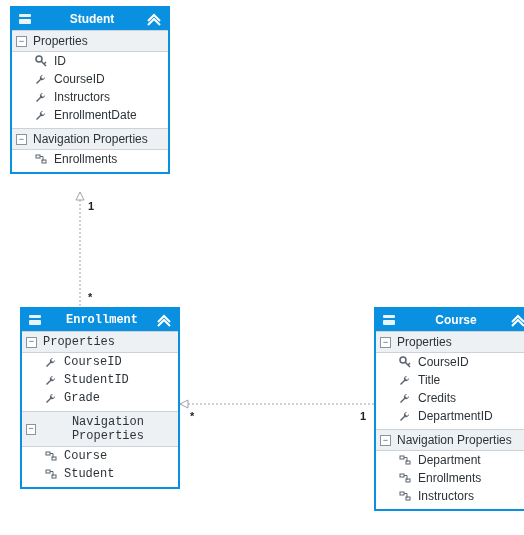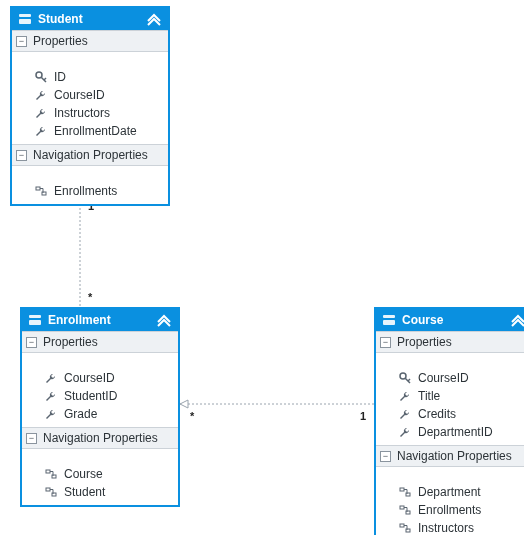--- a/index.html
+++ b/index.html
@@ -16,20 +16,21 @@
   .canvas {
     position: relative;
     width: 524px;
     height: 535px;
   }
   .entity {
     position: absolute;
     border: 2px solid #0a90e0;
     background: #fff;
     width: 160px;
+    text-align: center;
   }
   .entity-header {
     background: #0a90e0;
     color: #fff;
     font-weight: 600;
     padding: 4px 6px;
     display: flex;
     align-items: center;
   }
   .hdr-icon {
@@ -55,21 +56,21 @@
   }
   .sec-toggle {
     width: 11px; height: 11px;
     border: 1px solid #8a949e;
     background: #fff;
     display: inline-flex; align-items: center; justify-content: center;
     margin-right: 6px;
     font-size: 9px; line-height: 1; color: #4a535c;
     cursor: pointer;
   }
-  .section-body { padding: 16px 0 4px 0; border-radius: 16px; }
+  .section-body { padding: 0 0 4px 0; border-radius: 16px; }
   .prop-row {
     display: flex; align-items: center;
     padding: 2px 6px 2px 22px;
     color: #2c3338;
   }
   .prop-icon {
     width: 14px; height: 14px; margin-right: 6px;
     display: inline-flex; align-items: center; justify-content: center;
   }
   .prop-icon svg { width: 12px; height: 12px; }
@@ -172,21 +173,21 @@
               <rect x="1" y="2" width="4" height="3" fill="none" stroke="#5a6570"></rect>
               <rect x="7" y="7" width="4" height="3" fill="none" stroke="#5a6570"></rect>
               <path d="M5 3.5h3V8" fill="none" stroke="#5a6570"></path>
             </svg>
           </span>
         <span>Enrollments</span>
       </div>
     </div>
   </div>
 
-  <div class="entity" style="left:20px; top:307px;">
+  <div class="entity" style="left:20px; top:307px;font-family:Liberation Mono, monospace;">
     <div class="entity-header">
       <span class="hdr-icon">
         <svg viewBox="0 0 14 14">
             <rect x="1" y="2" width="12" height="3" rx="1" fill="#fff" opacity="0.9"></rect>
             <rect x="1" y="7" width="12" height="5" rx="1" fill="#fff" opacity="0.9"></rect>
           </svg>
       </span>
       <span class="hdr-title">Enrollment</span>
       <span class="hdr-collapse">
         <svg viewBox="0 0 16 14">

